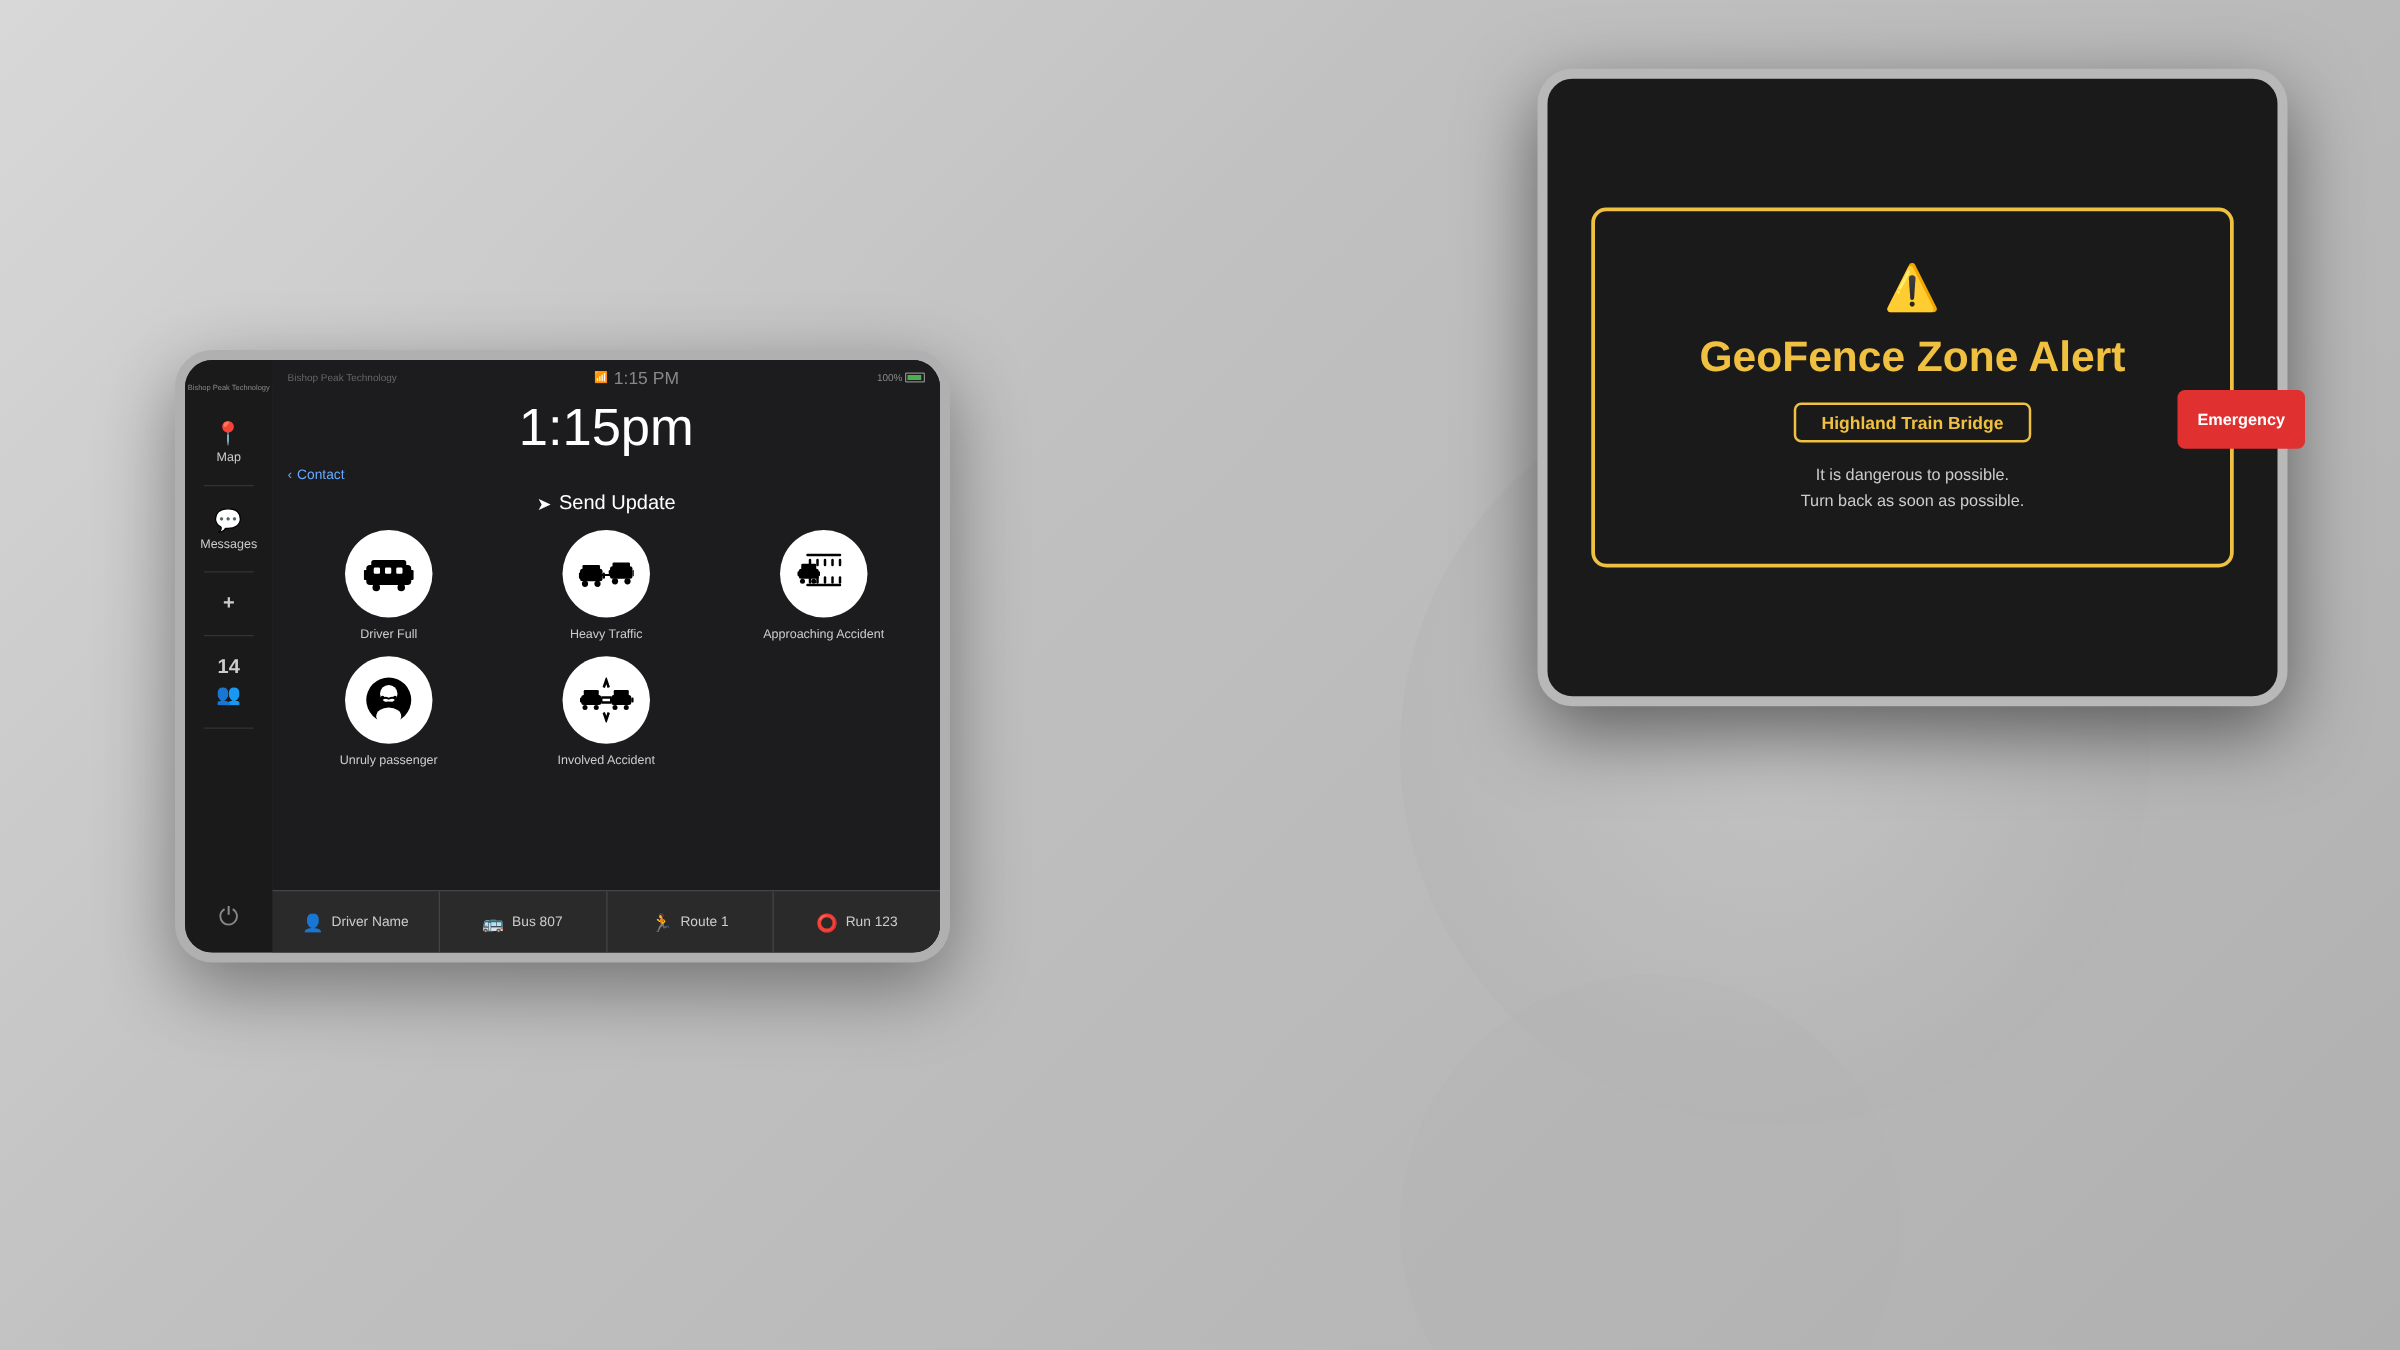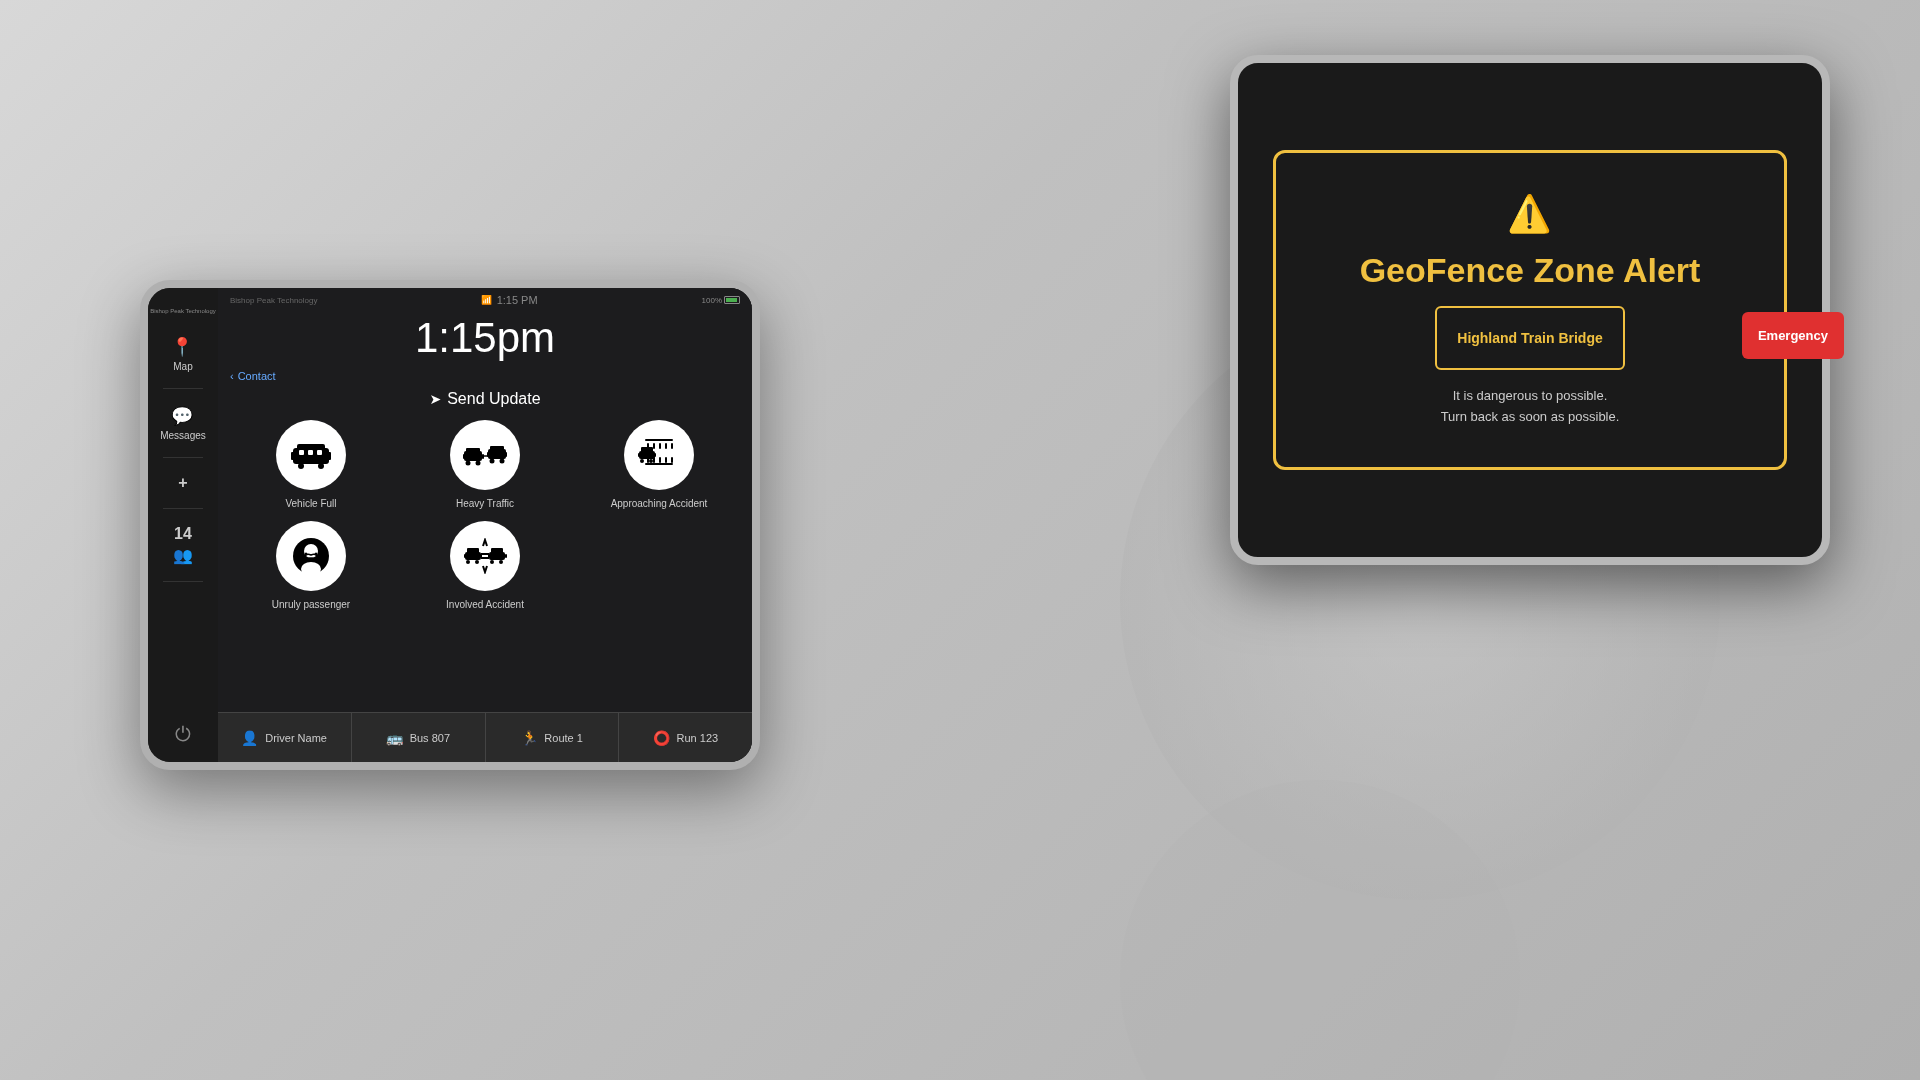--- a/index.html
+++ b/index.html
@@ -135,21 +135,21 @@
       color: #666;
     }
 
     .topbar-time-area {
       display: flex;
       align-items: center;
       gap: 4px;
     }
 
     .topbar-time {
-      font-size: 11px;
+      font-size: 14px;
       color: #888;
     }
 
     .topbar-battery {
       display: flex;
       align-items: center;
       gap: 2px;
     }
 
     .battery-text { font-size: 8px; color: #888; }
@@ -320,21 +320,21 @@
     .alert-title {
       font-size: 34px;
       font-weight: 800;
       color: #f0c040;
       text-align: center;
     }
 
     .alert-location-badge {
       border: 2px solid #f0c040;
       border-radius: 6px;
-      padding: 22px 20px;
+      padding: 6px 20px;
       color: #f0c040;
       font-size: 14px;
       font-weight: 600;
     }
 
     .alert-message {
       color: #ccc;
       font-size: 13px;
       text-align: center;
       line-height: 1.6;
@@ -420,21 +420,21 @@
               <rect x="0" y="12" width="4" height="8" rx="1"></rect>
               <rect x="36" y="12" width="4" height="8" rx="1"></rect>
               <rect x="6" y="4" width="28" height="8" rx="2"></rect>
               <circle cx="10" cy="26" r="3" fill="black"></circle>
               <circle cx="30" cy="26" r="3" fill="black"></circle>
               <rect x="8" y="10" width="5" height="5" rx="1" fill="white"></rect>
               <rect x="17" y="10" width="5" height="5" rx="1" fill="white"></rect>
               <rect x="26" y="10" width="5" height="5" rx="1" fill="white"></rect>
             </svg>
           </div>
-          <span class="update-label">Vehicle Full</span>
+          <span class="update-label">Driver Full</span>
         </div>
 
         <div class="update-item">
           <div class="update-circle">
             <svg width="44" height="32" viewBox="0 0 44 32" fill="black">
               <rect x="1" y="12" width="18" height="10" rx="2"></rect>
               <rect x="0" y="15" width="2" height="5" rx="1"></rect>
               <rect x="19" y="15" width="2" height="5" rx="1"></rect>
               <rect x="3" y="9" width="14" height="5" rx="1"></rect>
               <circle cx="5" cy="24" r="2.5"></circle>

